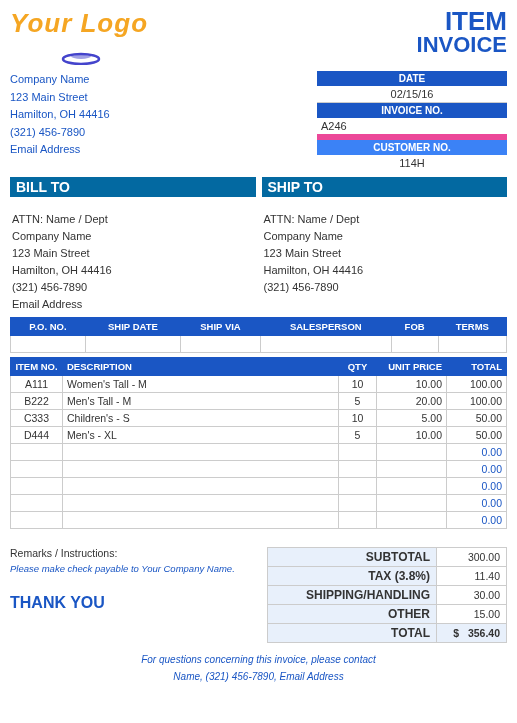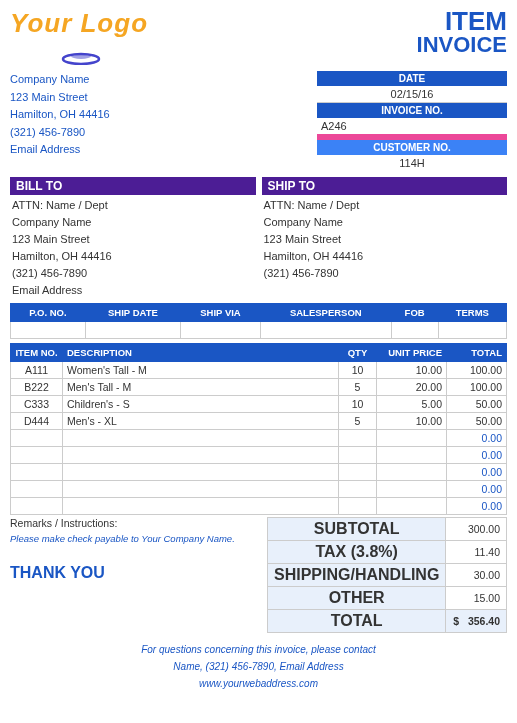--- a/index.html
+++ b/index.html
@@ -117,26 +117,26 @@
     
     .bill-ship {
       display: flex;
       gap: 6px;
       margin-bottom: 4px;
     }
     .bill-box, .ship-box {
       flex: 1;
     }
     .section-header {
-      background: #4c1d95;
+      background: #0369a1;
       color: #fff;
       font-weight: bold;
       padding: 2px 6px;
-      font-size: 12px;
-      margin-bottom: 2px;
+      font-size: 14px;
+      margin-bottom: 14px;
     }
     .section-content {
       line-height: 1.55;
       font-size: 11px;
       padding-left: 2px;
     }
 
     
     .po-table {
       width: 100%;
@@ -181,21 +181,21 @@
     .items-table .col-item { width: 52px; text-align: center; }
     .items-table .col-desc { text-align: left; }
     .items-table .col-qty { width: 38px; text-align: center; }
     .items-table .col-unit { width: 70px; text-align: right; }
     .items-table .col-total { width: 60px; text-align: right; }
 
     
     .bottom-section {
       display: flex;
       gap: 0;
-      margin-top: 2px;
+      margin-top: 18px;
     }
     .remarks-area {
       flex: 1;
       padding-right: 6px;
       font-size: 10.5px;
     }
     .remarks-label {
       font-size: 10.5px;
       margin-bottom: 4px;
     }
@@ -219,22 +219,22 @@
       border-collapse: collapse;
     }
     .totals-table td {
       border: 1px solid #ccc;
       padding: 2px 6px;
       font-size: 10.5px;
     }
     .totals-table .label-cell {
       background: #e8f0fb;
       font-weight: bold;
-      font-size: 16px;
-      text-align: center;
+      font-size: 12px;
+      text-align: right;
     }
     .totals-table .value-cell {
       text-align: right;
       width: 70px;
     }
     .totals-table .total-row td {
       font-weight: bold;
       background: #e8f0fb;
     }
 
@@ -448,16 +448,15 @@
             </td>
           </tr>
         </tbody>
       </table>
     </div>
   </div>
 
   <div class="footer">
     <div>For questions concerning this invoice, please contact</div>
     <div>Name, (321) 456-7890, Email Address</div>
-    <div class="footer-website">www.yourwebaddress.com</div>
   </div>
 
 </div>
 
 </body></html>

